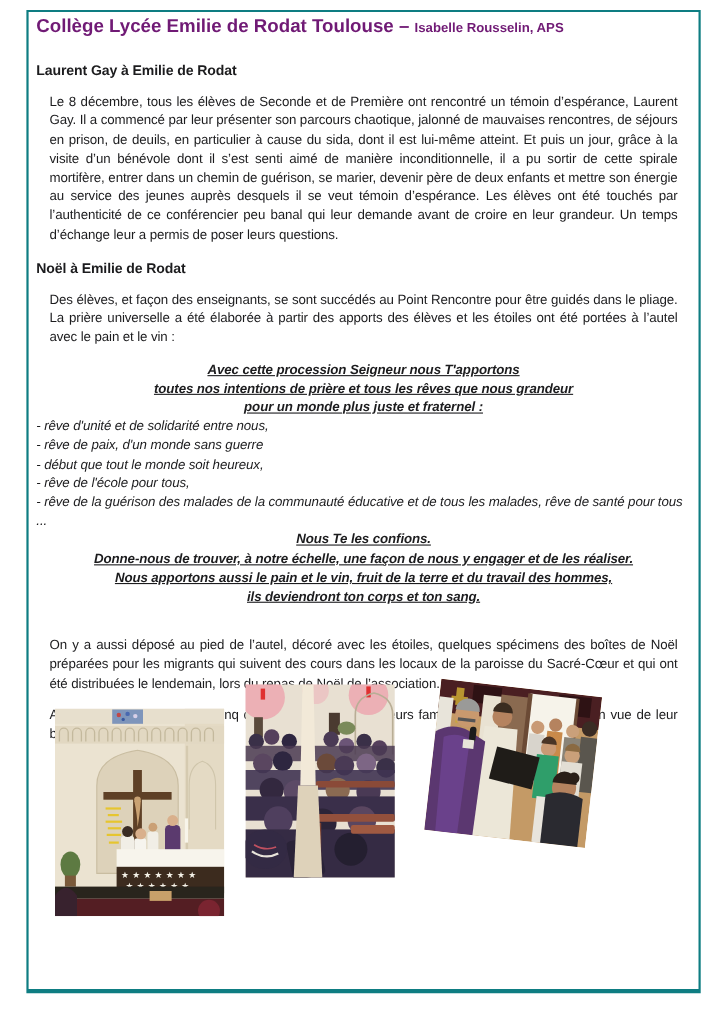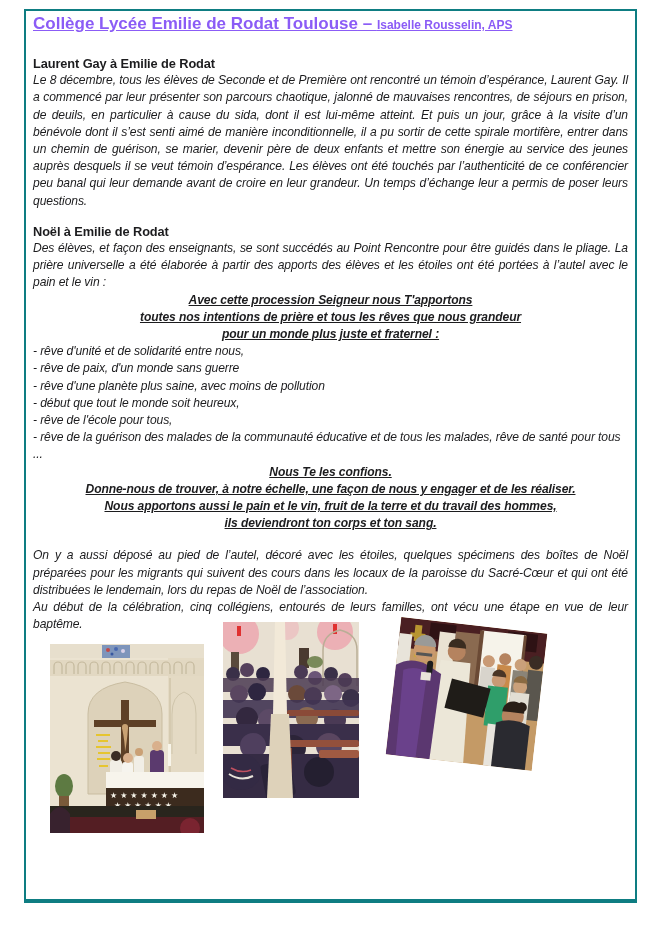--- a/index.html
+++ b/index.html
@@ -11,28 +11,28 @@
   .frame{
     position:absolute;left:24px;top:9px;width:613px;height:894px;
     box-sizing:border-box;
     border:2px solid #0e7d82;border-bottom-width:4px;
   }
   .content{
     position:absolute;left:33px;top:12px;width:595px;
     font-size:12.1px;line-height:17.2px;letter-spacing:-0.1px;
   }
   .doc-title{
-    color:#8b5cf6;font-weight:bold;font-size:17px;line-height:20px;
-    margin:2px 0 20px 0;letter-spacing:0;text-decoration:underline;
+    color:#701a75;font-weight:bold;font-size:17px;line-height:20px;
+    margin:2px 0 20px 0;letter-spacing:0;
   }
   .doc-title .author{font-size:12px;}
   .sec-heading{
     font-weight:bold;font-size:12.8px;margin:13px 0 0 0;line-height:17.2px;
   }
-  .para{margin:0;text-align:justify;font-style:italic;}
+  .para{margin:12px;text-align:justify;}
   .prayer-center{margin:0;text-align:center;font-weight:bold;font-style:italic;text-decoration:underline;}
   .prayer-item{margin:0;text-align:left;font-weight:normal;font-style:italic;}
   .spacer-line{height:15px;}
   .photo{position:absolute;overflow:hidden;}
   .photo svg{display:block;}
   #photo1{left:50px;top:644px;width:154px;height:189px;}
   #photo2{left:223px;top:622px;width:136px;height:176px;}
   #photo3{left:393px;top:625px;width:147px;height:138px;transform:rotate(6.5deg);}
 </style>
 </head>
@@ -49,21 +49,20 @@
 
   <div class="sec-heading">Noël à Emilie de Rodat</div>
   <p class="para">Des élèves, et façon des enseignants, se sont succédés au Point Rencontre pour être guidés dans le pliage. La prière universelle a été élaborée à partir des apports des élèves et les étoiles ont été portées à l’autel avec le pain et le vin :</p>
 
   <p class="prayer-center">Avec cette procession Seigneur nous T'apportons</p>
   <p class="prayer-center">toutes nos intentions de prière et tous les rêves que nous grandeur</p>
   <p class="prayer-center">pour un monde plus juste et fraternel :</p>
 
   <p class="prayer-item">- rêve d'unité et de solidarité entre nous,</p>
   <p class="prayer-item">- rêve de paix, d'un monde sans guerre</p>
-  <p class="prayer-item">- rêve d'une planète plus saine, avec moins de pollution</p>
   <p class="prayer-item">- début que tout le monde soit heureux,</p>
   <p class="prayer-item">- rêve de l'école pour tous,</p>
   <p class="prayer-item">- rêve de la guérison des malades de la communauté éducative et de tous les malades, rêve de santé pour tous ...</p>
 
   <p class="prayer-center">Nous Te les confions.</p>
   <p class="prayer-center">Donne-nous de trouver, à notre échelle, une façon de nous y engager et de les réaliser.</p>
   <p class="prayer-center">Nous apportons aussi le pain et le vin, fruit de la terre et du travail des hommes,</p>
   <p class="prayer-center">ils deviendront ton corps et ton sang.</p>
 
   <div class="spacer-line"></div>

